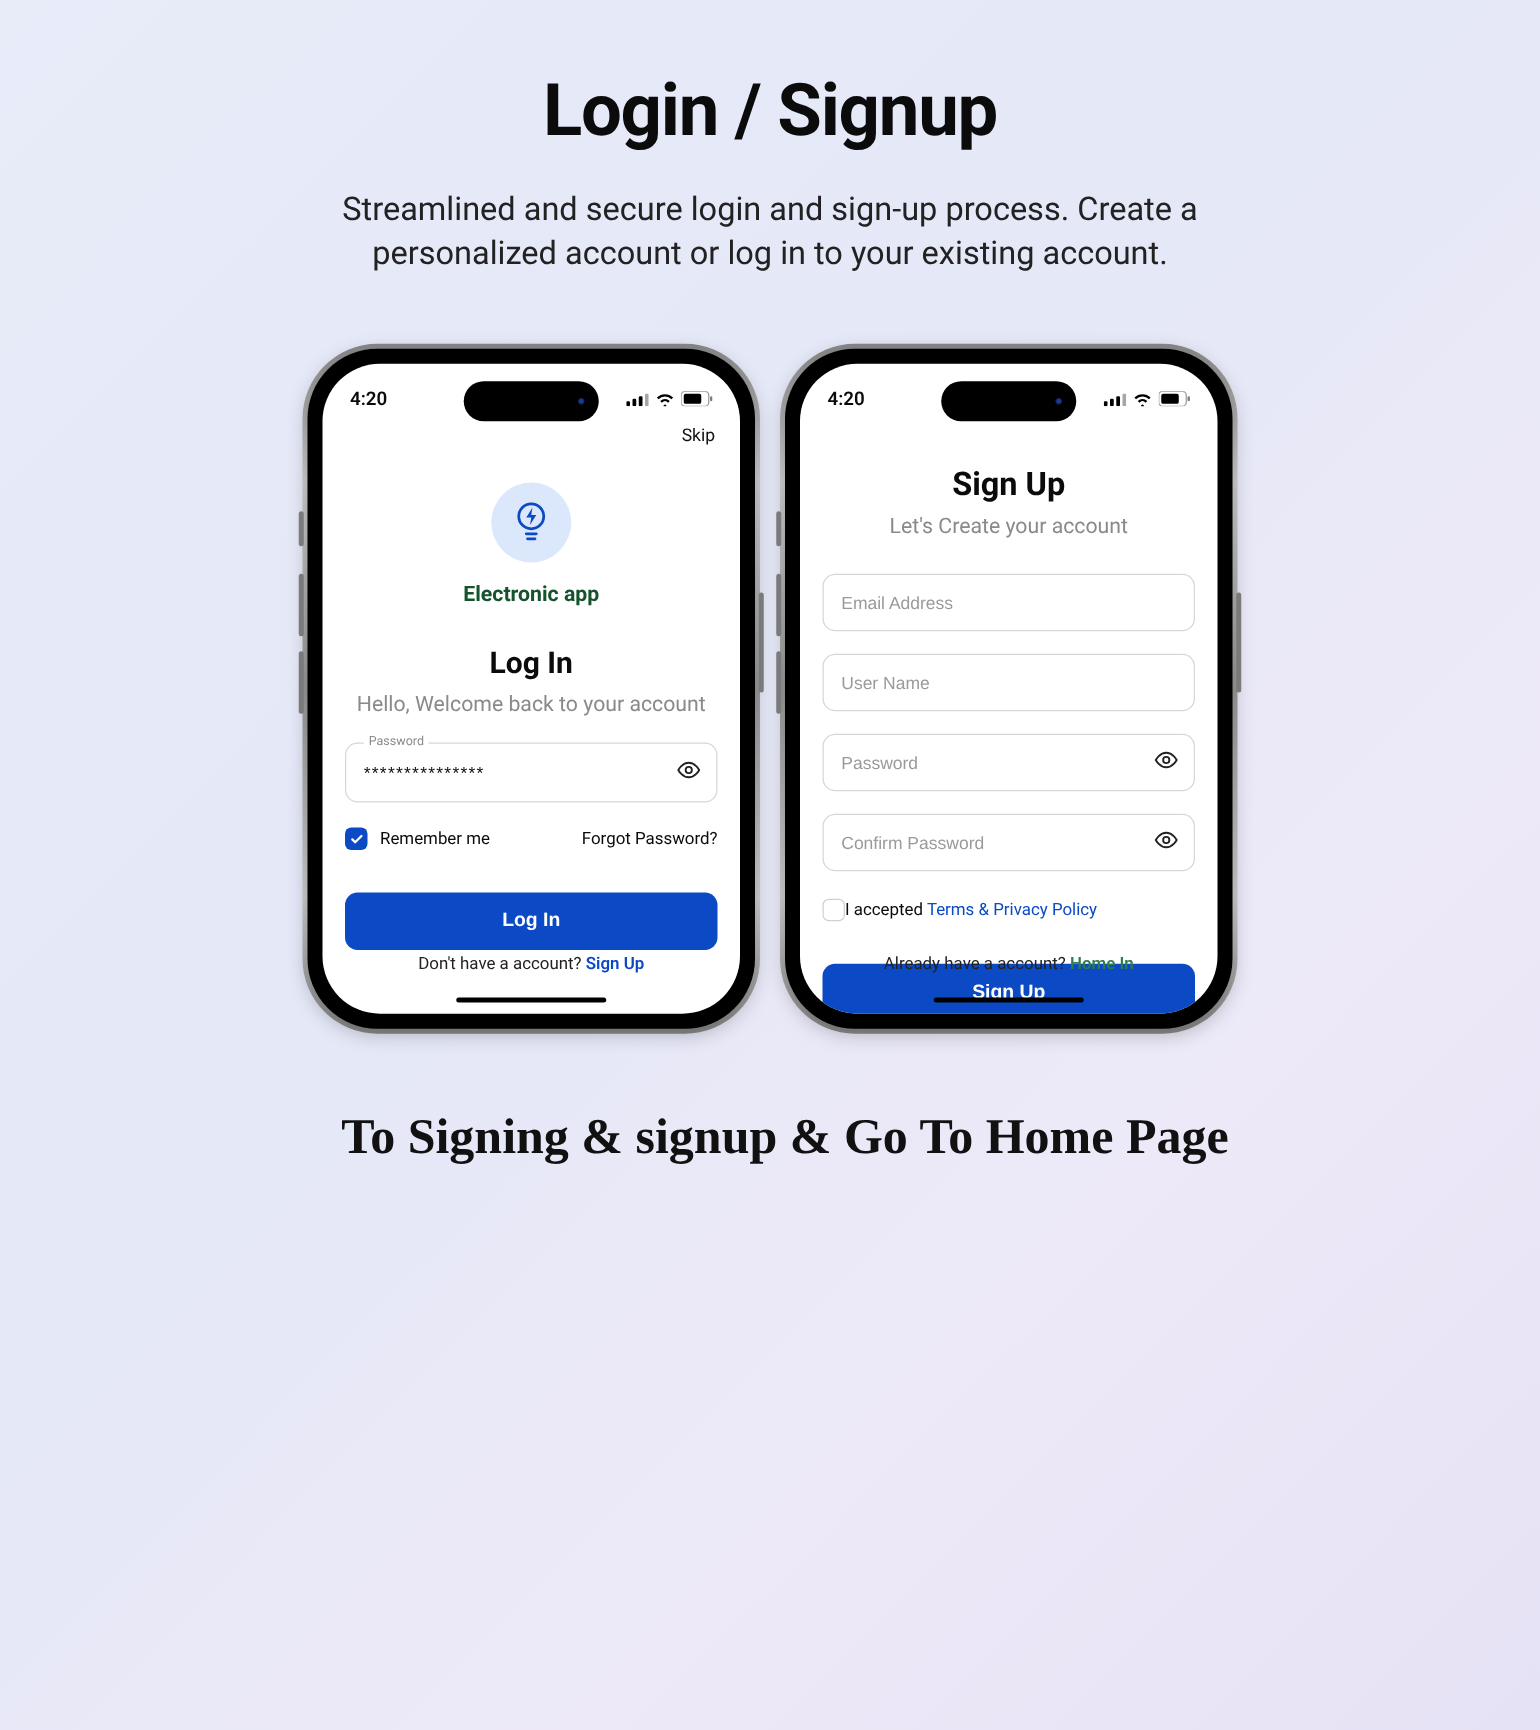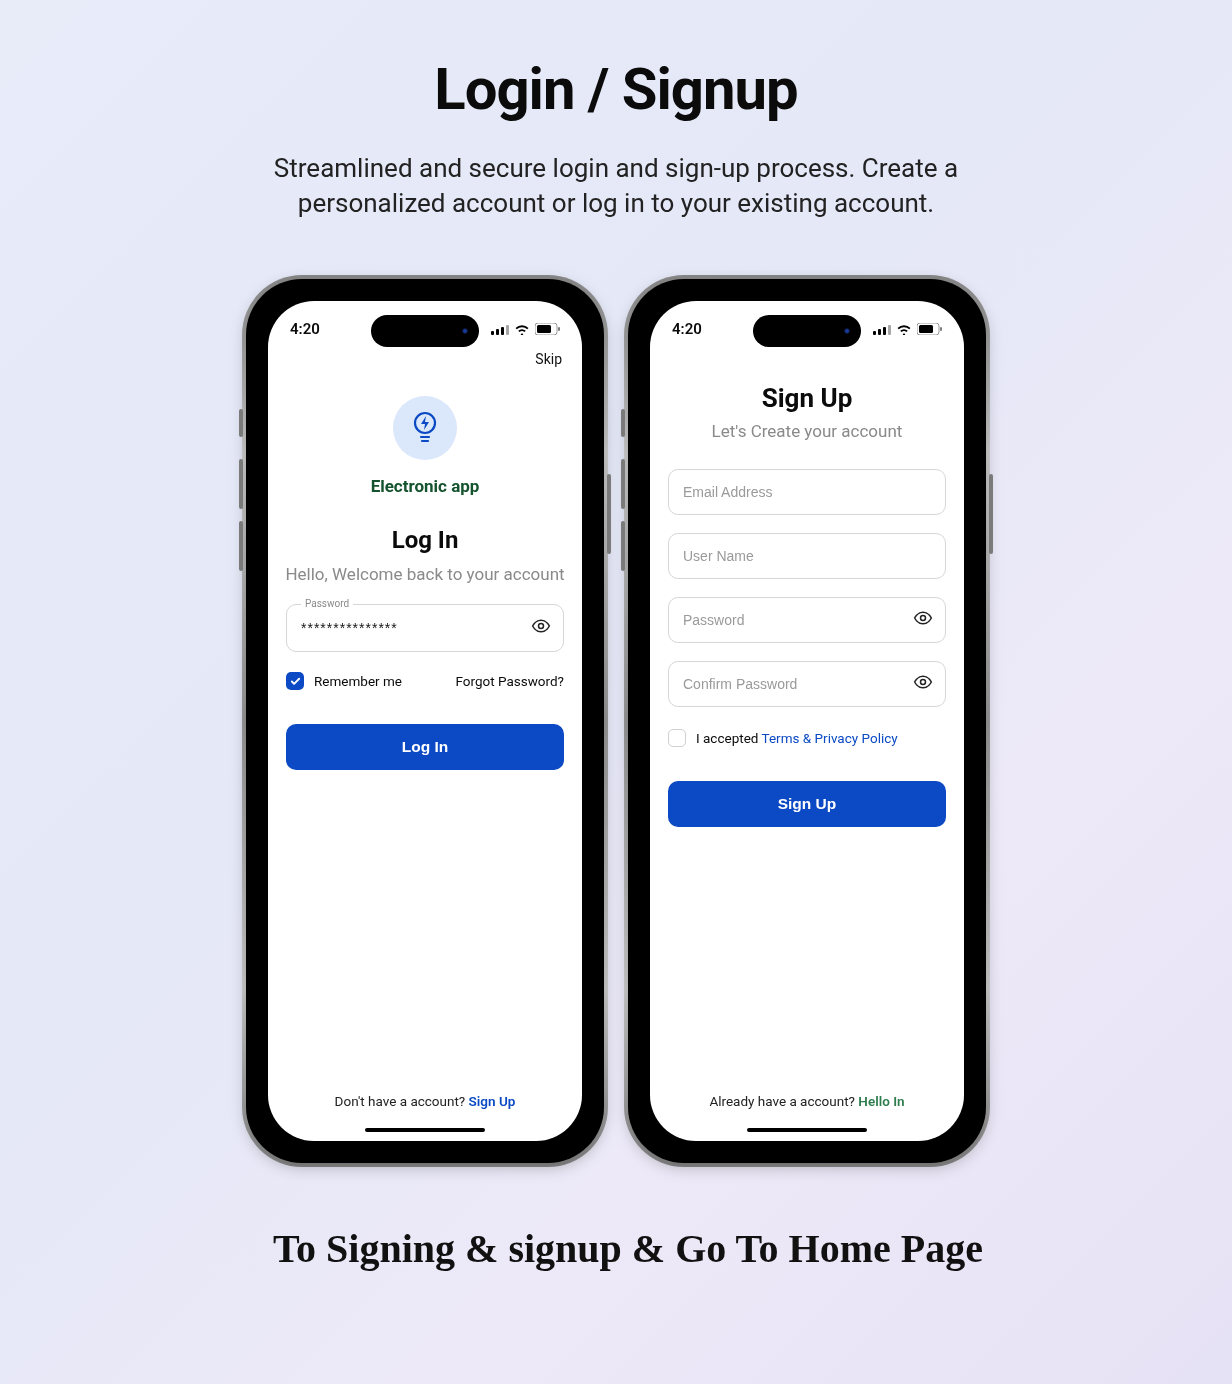--- a/index.html
+++ b/index.html
@@ -33,24 +33,24 @@
   .phones {
     display: flex;
     justify-content: center;
     gap: 24px;
     margin-top: 58px;
   }
 
   
   .phone {
     width: 358px;
-    height: 884px;
+    height: 544px;
     background: #000;
     border-radius: 56px;
-    padding: 22px;
+    padding: 12px;
     position: relative;
     box-shadow: 0 4px 16px rgba(0,0,0,0.25);
   }
   .phone::before { 
     content:"";
     position:absolute; inset:-4px;
     border-radius:60px;
     background: linear-gradient(180deg,#8a8a8a,#d0d0d0 20%,#9a9a9a 50%,#d0d0d0 80%,#8a8a8a);
     z-index:-1;
   }
@@ -213,21 +213,21 @@
   .footer-line .link { color:#0b4ac4; font-weight:600; }
   .footer-line .link.green { color:#2e7d4f; }
 
   
   .signup-heading { margin-top: 42px; font-size: 26px; }
   .signup-sub { margin-top: 8px; }
   .signup-form { margin-top: 28px; }
   .signup-form .field { height: 46px; margin-top: 18px; }
 
   .accept-row {
-    display:flex; align-items:center; gap:10px;
+    display:flex; align-items:center; 
     font-size: 13.5px;
     margin-top: 22px;
   }
   .accept-row .terms { color:#0b4ac4; }
 
   .caption {
     text-align: center;
     font-family: "Comic Sans MS", "Brush Script MT", cursive;
     font-size: 40px;
     font-weight: 600;
@@ -378,21 +378,21 @@
           <span class="chk-box unchecked"></span>
           <span>
             <span>I accepted </span><span class="terms">Terms &amp; Privacy Policy</span>
           </span>
         </div>
 
         <button class="primary-btn">Sign Up</button>
       </div>
 
       <div class="footer-line">
-        <span>Already have a account? </span><span class="link green">Hello In</span>
+        <span>Already have a account? </span><span class="link green">Home In</span>
       </div>
       <div class="home-indicator"></div>
     </div>
   </div>
 
 </div>
 
 <div class="caption">To Signing &amp; signup &amp; Go To Home Page</div>
 
 </body></html>

